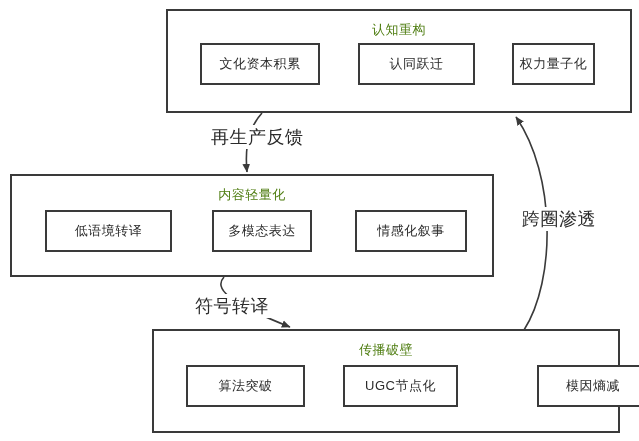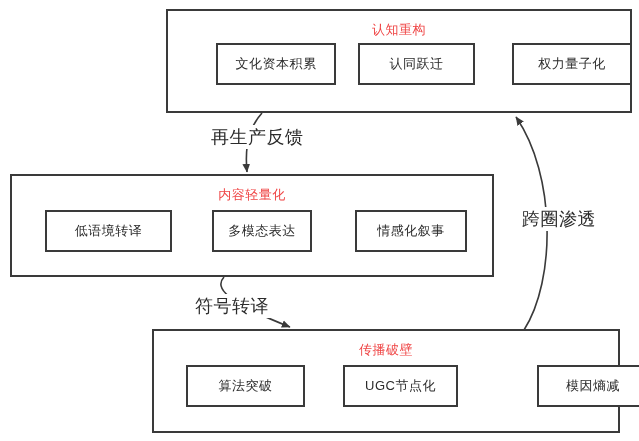--- a/index.html
+++ b/index.html
@@ -22,21 +22,21 @@
     box-sizing: border-box;
     border: 2px solid #3a3a3a;
     background: #ffffff;
   }
   .group-title {
     position: absolute;
     left: 0;
     right: 0;
     text-align: center;
     font-size: 13px;
-    color: #ef4444;
+    color: #4d7c0f;
     letter-spacing: 0.5px;
     white-space: nowrap;
   }
   .node {
     position: absolute;
     box-sizing: border-box;
     border: 2px solid #3a3a3a;
     background: #ffffff;
     display: flex;
     align-items: center;
@@ -79,23 +79,23 @@
     <path d="M 262 113 C 252 124, 244 140, 247 172" fill="none" stroke="#3a3a3a" stroke-width="1.6" marker-end="url(#arrow)"></path>
 
     <path d="M 224 277 C 214 288, 226 302, 290 327" fill="none" stroke="#3a3a3a" stroke-width="1.6" marker-end="url(#arrow)"></path>
 
     <path d="M 524 330 C 556 280, 556 175, 516 117" fill="none" stroke="#3a3a3a" stroke-width="1.6" marker-end="url(#arrow)"></path>
   </svg>
 
   <div class="group" style="left:166px; top:9px; width:466px; height:104px;">
     <div class="group-title" style="top:10px;">认知重构</div>
   </div>
-  <div class="node" style="left:200px; top:43px; width:120px; height:42px;margin-left:16px;">文化资本积累</div>
+  <div class="node" style="left:200px; top:43px; width:120px; height:42px;">文化资本积累</div>
   <div class="node" style="left:358px; top:43px; width:117px; height:42px;">认同跃迁</div>
-  <div class="node" style="left:512px; top:43px; width:120px; height:42px;">权力量子化</div>
+  <div class="node" style="left:512px; top:43px; width:83px; height:42px;">权力量子化</div>
 
   <div class="group" style="left:10px; top:174px; width:484px; height:103px;">
     <div class="group-title" style="top:10px;">内容轻量化</div>
   </div>
   <div class="node" style="left:45px; top:210px; width:127px; height:42px;">低语境转译</div>
   <div class="node" style="left:212px; top:210px; width:100px; height:42px;">多模态表达</div>
   <div class="node" style="left:355px; top:210px; width:112px; height:42px;">情感化叙事</div>
 
   <div class="group" style="left:152px; top:329px; width:468px; height:104px;">
     <div class="group-title" style="top:10px;">传播破壁</div>

